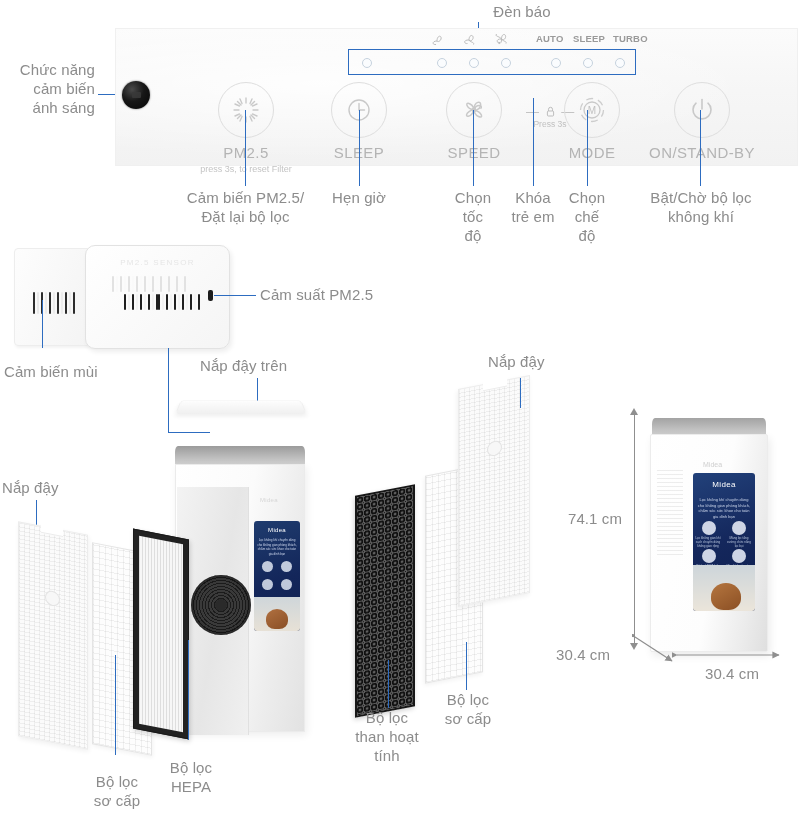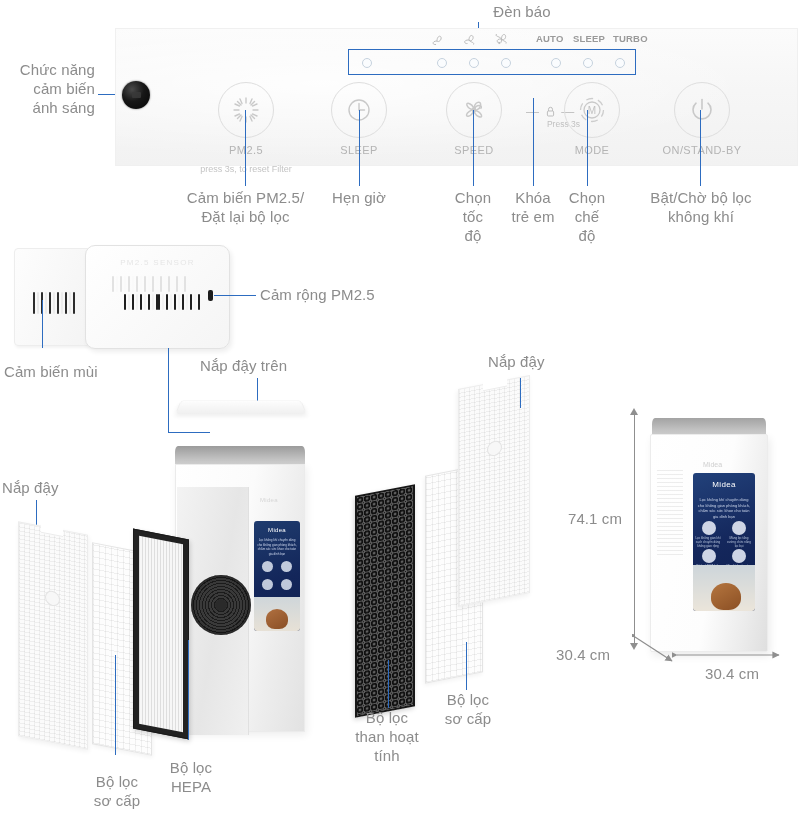--- a/index.html
+++ b/index.html
@@ -67,29 +67,29 @@
   }
 
   
   .btn{ position:absolute; width:56px; height:56px; }
   .btn .ring{
     position:absolute; inset:0; border-radius:50%;
     border:1px solid #dedede;
   }
   .btn .cap{
     position:absolute; top:62px; left:50%; transform:translateX(-50%);
-    white-space:nowrap; color:#b4b4b4; font-size:11px; letter-spacing:.4px;
+    white-space:nowrap; color:#b4b4b4; font-size:15px; letter-spacing:.4px;
   }
   .btn .sub{
     position:absolute; top:82px; left:50%; transform:translateX(-50%);
     white-space:nowrap; color:#c4c4c4; font-size:9px;
   }
   .childlock{ position:absolute; width:60px; }
   .childlock .cl-row{ position:absolute; left:0; top:0; width:60px; text-align:center; color:#bdbdbd; font-size:13px; }
-  .childlock .cl-sub{ position:absolute; left:0; top:15px; width:60px; text-align:right; color:#c0c0c0; font-size:8.5px; }
+  .childlock .cl-sub{ position:absolute; left:0; top:15px; width:60px; text-align:center; color:#c0c0c0; font-size:8.5px; }
 
   
   #sensor-back{
     position:absolute; left:14px; top:248px; width:86px; height:98px;
     background:linear-gradient(110deg,#fdfdfd,#f3f3f3);
     border:1px solid #ededed; border-radius:4px;
     box-shadow: 1px 2px 3px rgba(0,0,0,.05);
   }
   #sensor-front{
     position:absolute; left:85px; top:245px; width:145px; height:104px;
@@ -478,21 +478,21 @@
       <span style="height:16px;background:#1f1f1f"></span>
         <span style="height:16px;background:#f3f3f3"></span>
       <span style="height:16px;background:#1f1f1f"></span>
         <span style="height:16px;background:#f3f3f3"></span>
       <span style="height:16px;background:#1f1f1f"></span>
     </div>
     <div class="pm-dot"></div>
   </div>
 
   <div class="ln lnh" style="left:214px; top:295px; width:42px;"></div>
-  <div class="lbl" style="left:260px; top:285px; width:180px;">Cảm rộng PM2.5</div>
+  <div class="lbl" style="left:260px; top:285px; width:180px;">Cảm suất PM2.5</div>
 
   <div class="ln lnv" style="left:42px; top:300px; height:48px;"></div>
   <div class="lbl" style="left:4px; top:362px; width:130px;">Cảm biến mùi</div>
 
   <div class="ln lnv" style="left:168px; top:348px; height:84px;"></div>
   <div class="ln lnh" style="left:168px; top:432px; width:42px;"></div>
 
   <div class="lbl" style="left:200px; top:356px; width:140px;">Nắp đậy trên</div>
   <div class="ln lnv" style="left:257px; top:378px; height:28px;"></div>
   <div id="topcover">

